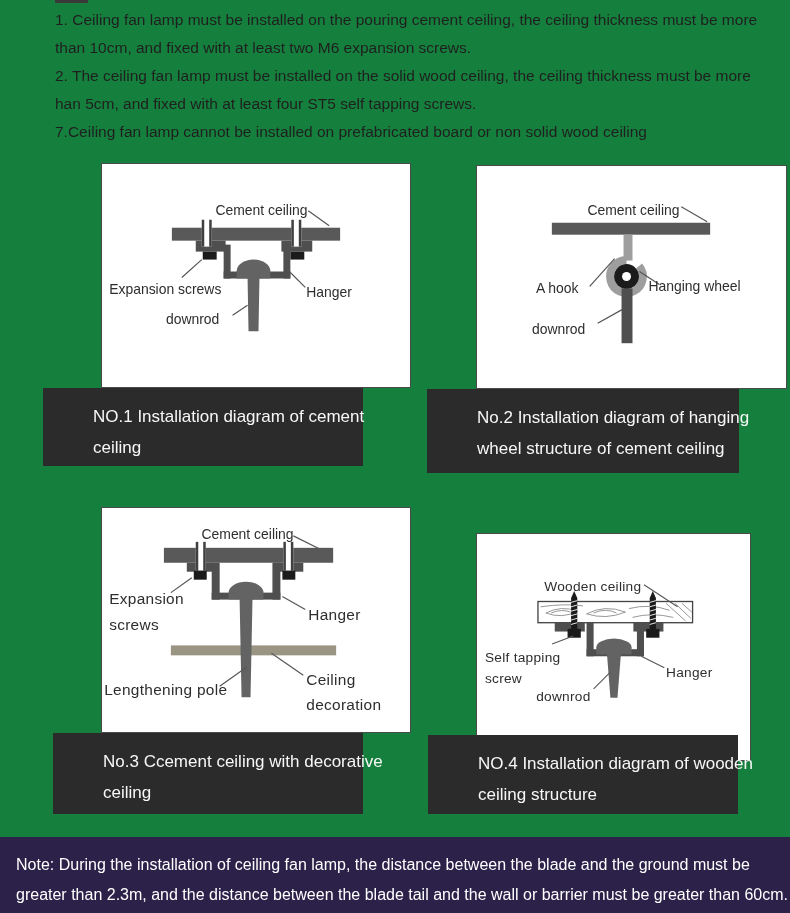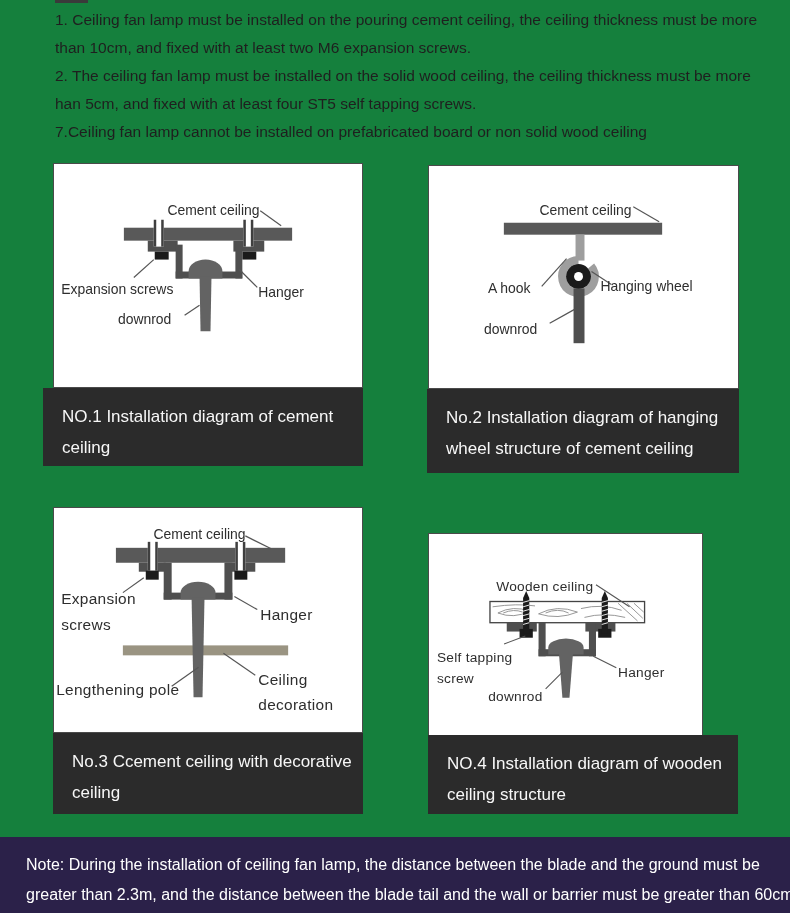--- a/index.html
+++ b/index.html
@@ -3,33 +3,33 @@
 <meta charset="utf-8">
 <style>
   html,body{margin:0;padding:0;background:#ffffff;}
   .page{
     position:relative;width:790px;height:913px;background:#15803d;overflow:hidden;
     font-family:"Liberation Sans", sans-serif;color:#222222;
   }
   .top-artifact{position:absolute;left:55px;top:0;width:33px;height:3px;background:#3a3a3a;}
   .instructions{position:absolute;left:55px;top:6px;width:700px;}
   .instr-line{white-space:nowrap;font-size:15.5px;line-height:28px;color:#1f1f1f;}
-  .panel-box{position:absolute;background:#ffffff;border:1px solid #4a4a4a;box-sizing:border-box;}
+  .panel-box{position:absolute;background:#ffffff;border:1px solid #4a4a4a;box-sizing:border-box;margin-left:48px;}
   .panel-box svg{display:block;width:100%;height:100%;}
   svg text{font-family:"Liberation Sans", sans-serif;font-size:14px;fill:#2e2e2e;}
   svg text.big{font-size:15.5px;letter-spacing:0.3px;}
   .leader{stroke:#555555;stroke-width:1.2;fill:none;}
   .caption{
     position:absolute;background:#2b2b2b;color:#f7f7f7;box-sizing:border-box;
     padding:13px 10px 0 19px;font-size:17px;line-height:31px;
   }
-  .caption div{white-space:nowrap;}
+  .caption div{white-space:nowrap;margin-left:31px;}
   .note-band{
     position:absolute;left:0;top:837px;width:790px;height:76px;background:#2b2149;
-    box-sizing:border-box;padding:13px 10px 0 26px;
+    box-sizing:border-box;padding:13px 10px 0 16px;
   }
   .note-line{white-space:nowrap;font-size:16px;line-height:30px;color:#ffffff;}
 </style>
 </head>
 <body>
 
 <div class="page">
 
   <div class="top-artifact"></div>
 

